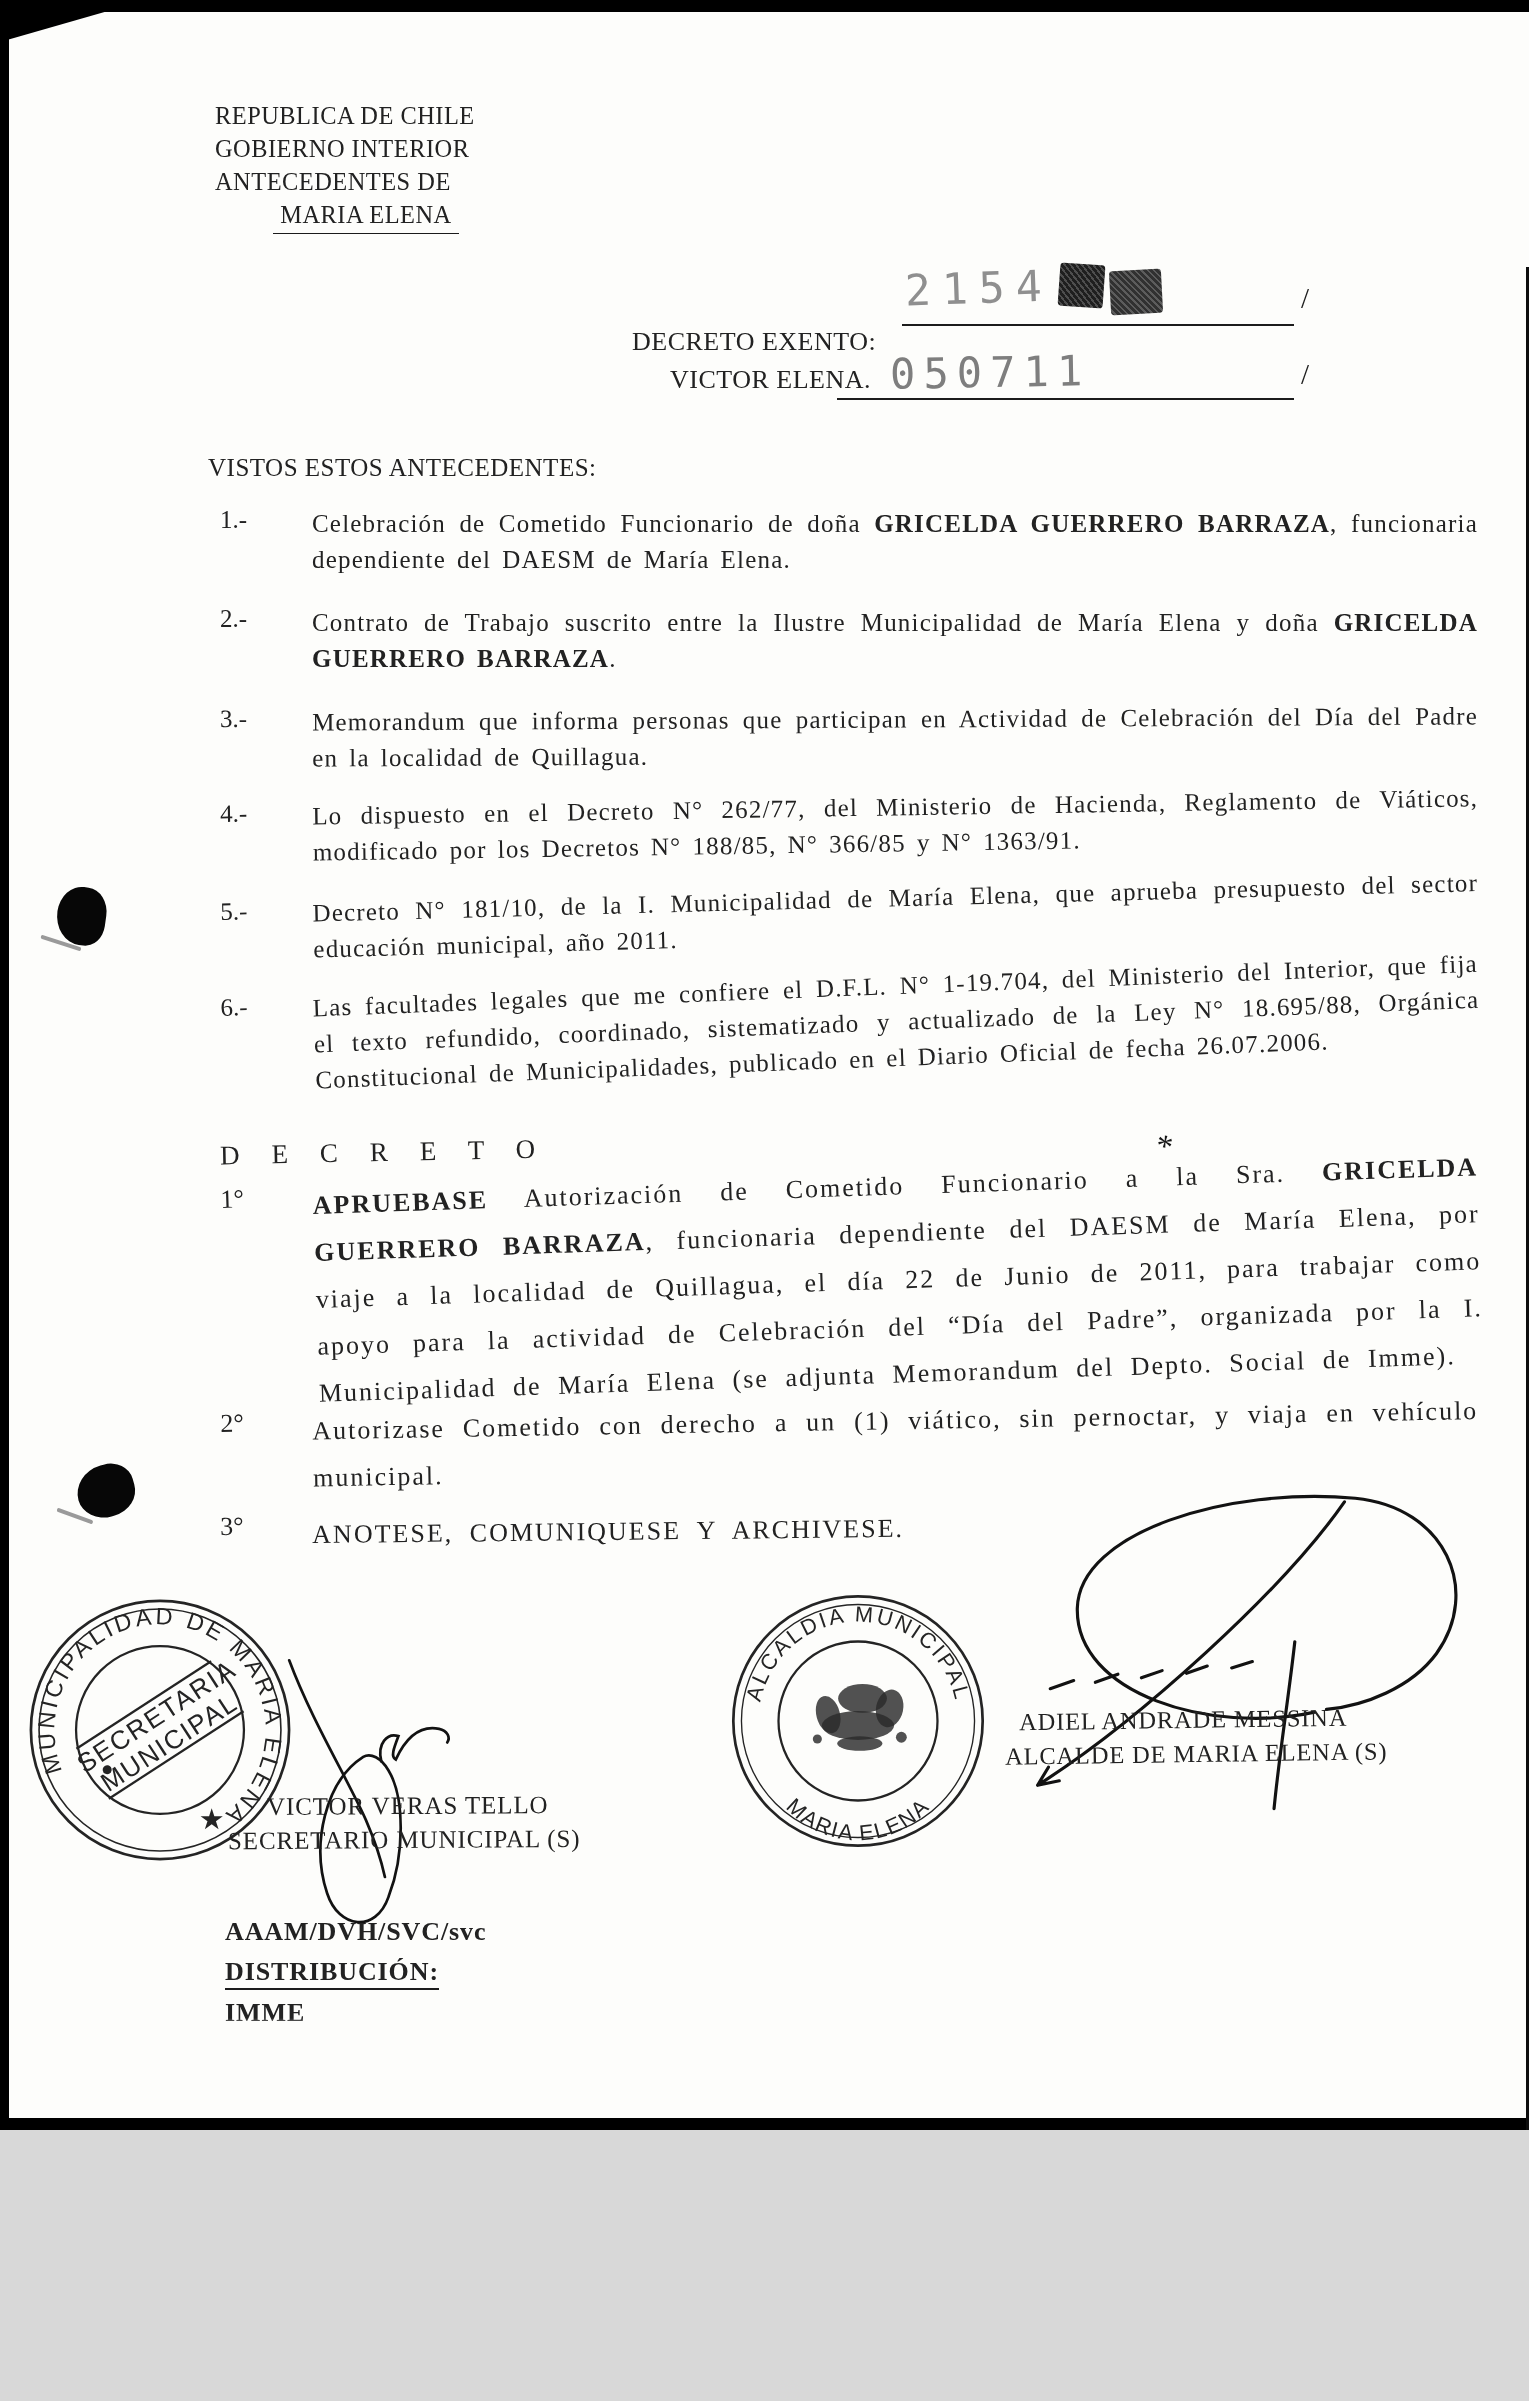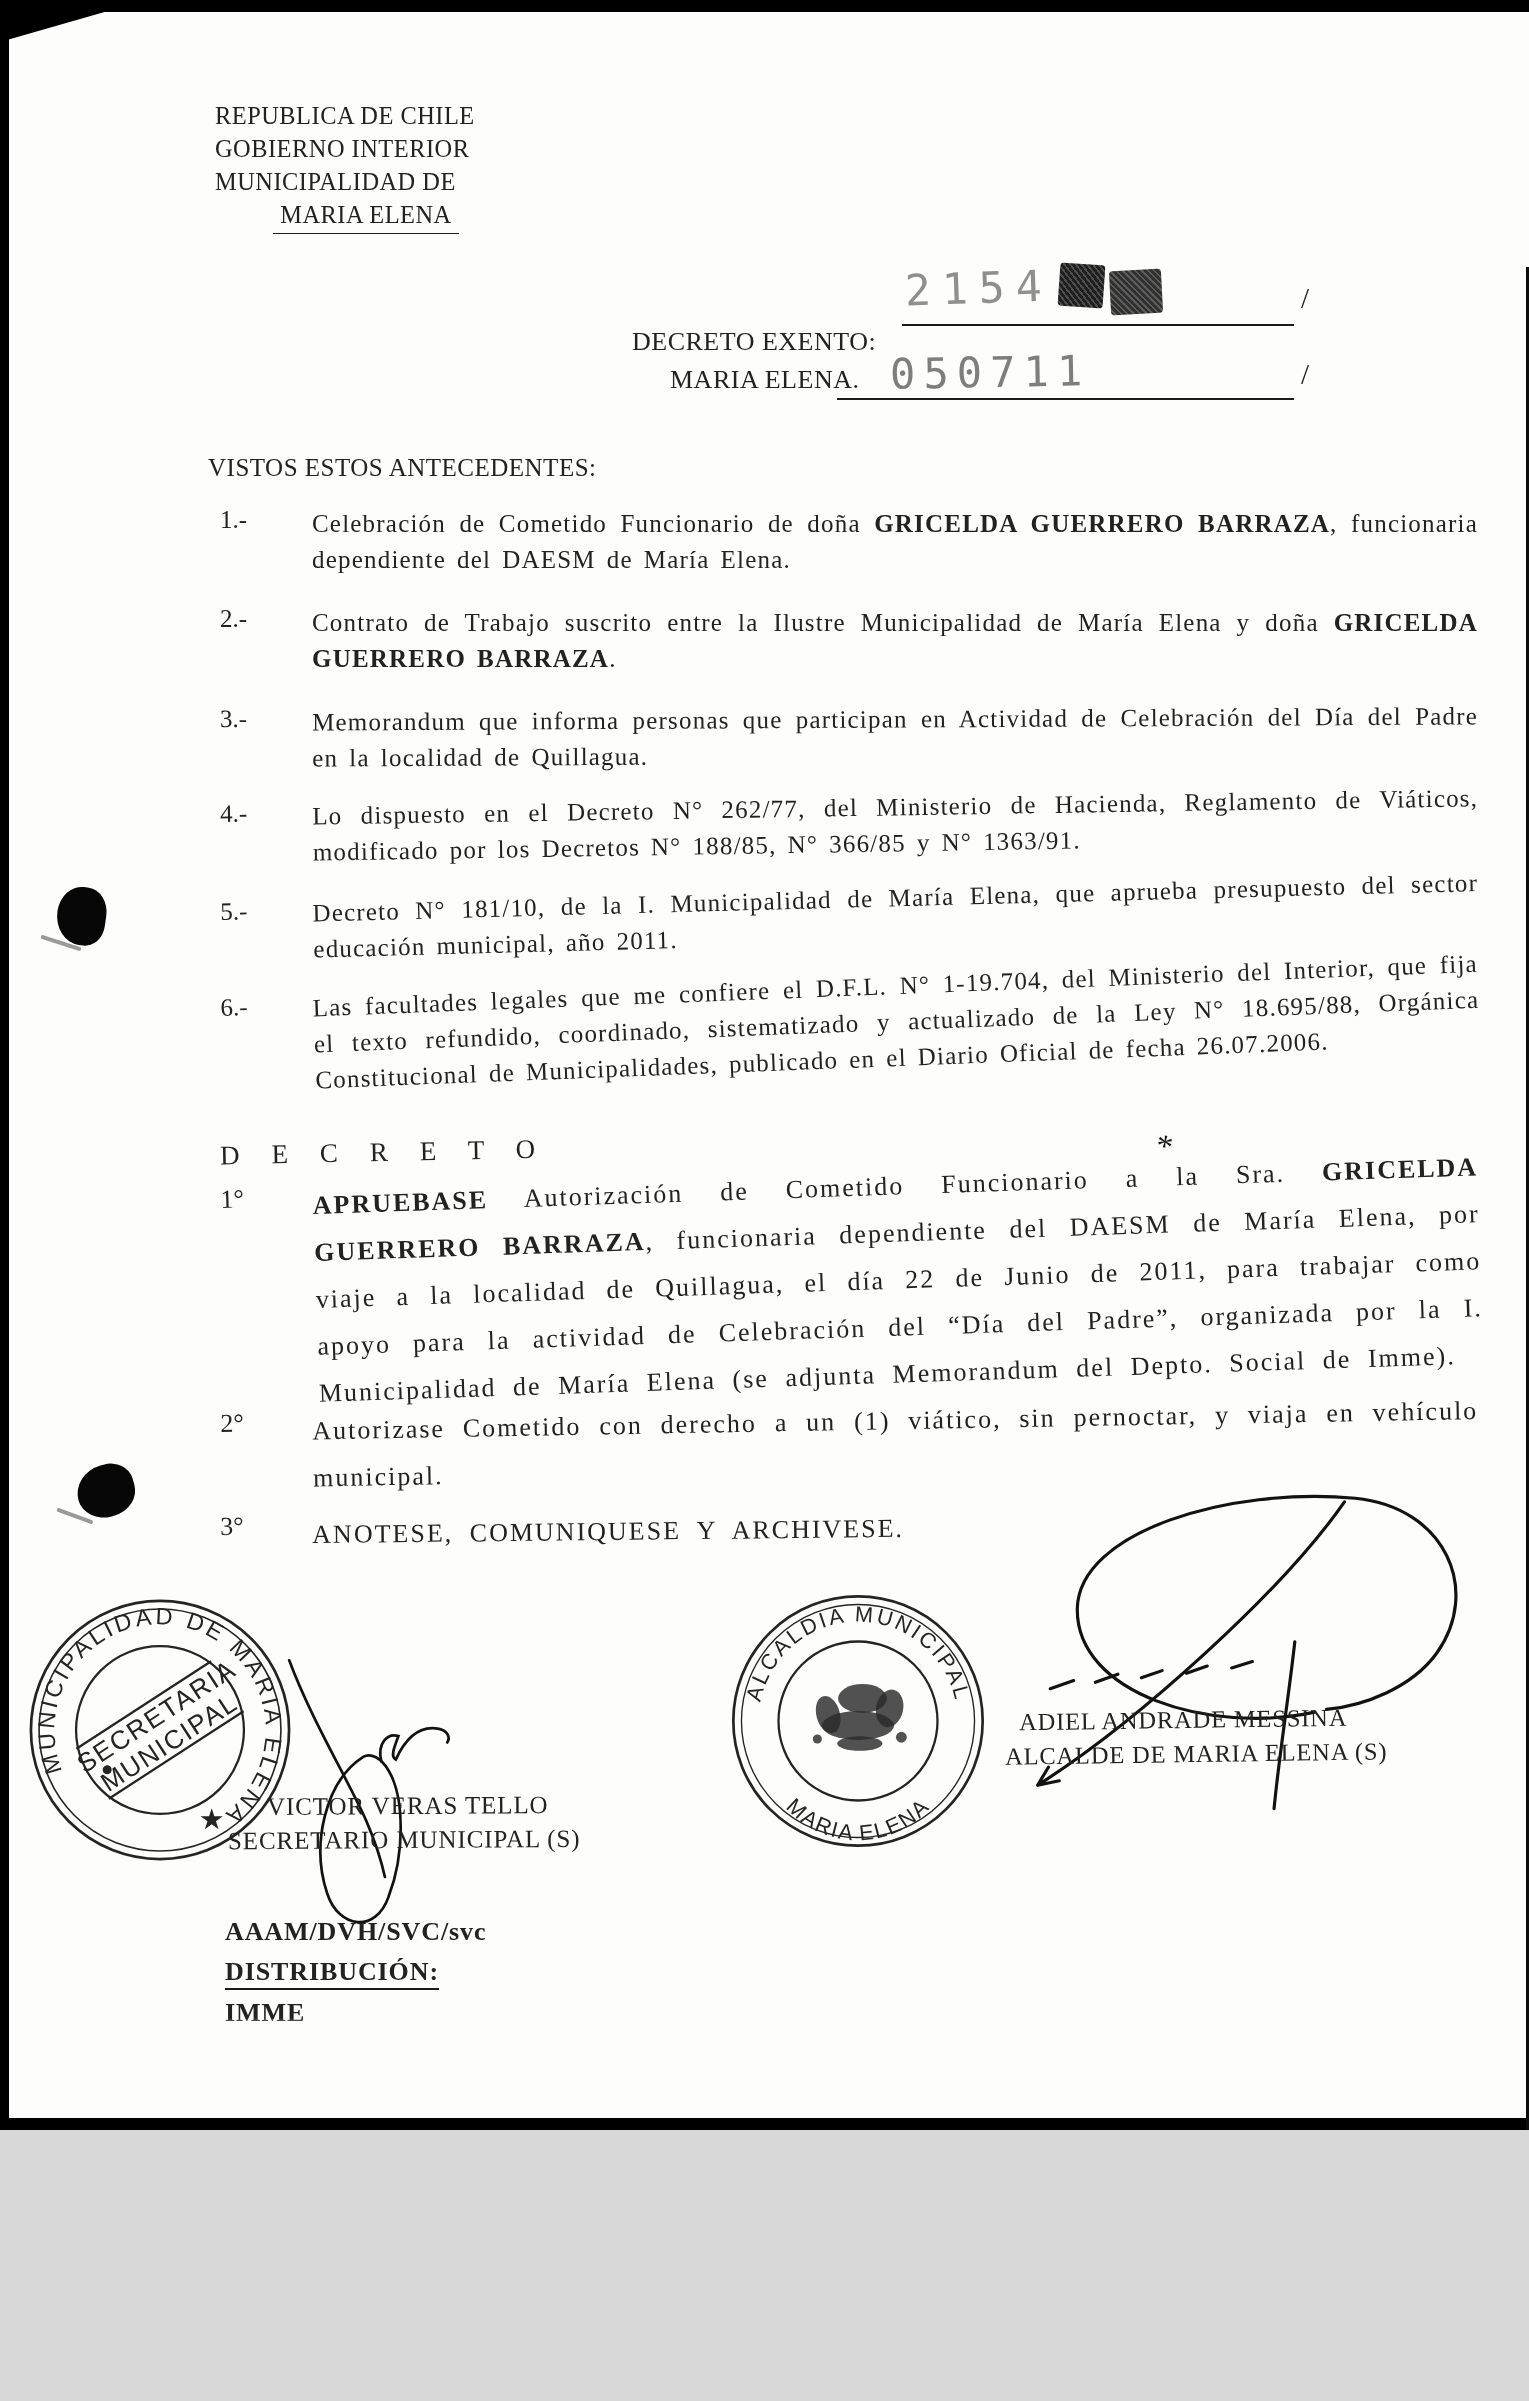--- a/index.html
+++ b/index.html
@@ -68,32 +68,32 @@
   <div class="edge-right"></div>
 
   <div class="blob one"></div>
   <div class="blob-tail tail1"></div>
   <div class="blob two"></div>
   <div class="blob-tail tail2"></div>
 
   <div class="letterhead">
     <div>REPUBLICA DE CHILE</div>
     <div>GOBIERNO INTERIOR</div>
-    <div>MUNICIPALIDAD DE</div>
+    <div>ANTECEDENTES DE</div>
     <div class="l4"><span>MARIA ELENA</span></div>
   </div>
 
   <div class="hlabel" style="left:632px;top:295px;margin-top:32px;">DECRETO EXENTO:</div>
   <div class="stamp-num num1">2154</div>
   <div class="smudge a"></div>
   <div class="smudge b"></div>
   <div class="rule" style="left:902px;top:324px;width:392px;"></div>
   <div class="slash" style="left:1301px;top:282px;">/</div>
 
-  <div class="hlabel" style="left:670px;top:365px;">MARIA ELENA.</div>
+  <div class="hlabel" style="left:670px;top:365px;">VICTOR ELENA.</div>
   <div class="stamp-num num2">050711</div>
   <div class="rule" style="left:837px;top:398px;width:457px;"></div>
   <div class="slash" style="left:1301px;top:358px;">/</div>
 
   <div class="heading" style="top:454px;">VISTOS ESTOS ANTECEDENTES:</div>
 
   <div class="row" style="top:506px;">
     <span class="num">1.-</span>
     <div class="txt"><span>Celebración de Cometido Funcionario de doña </span><span class="b">GRICELDA GUERRERO BARRAZA</span><span>, funcionaria dependiente del DAESM de María Elena.</span></div>
   </div>

